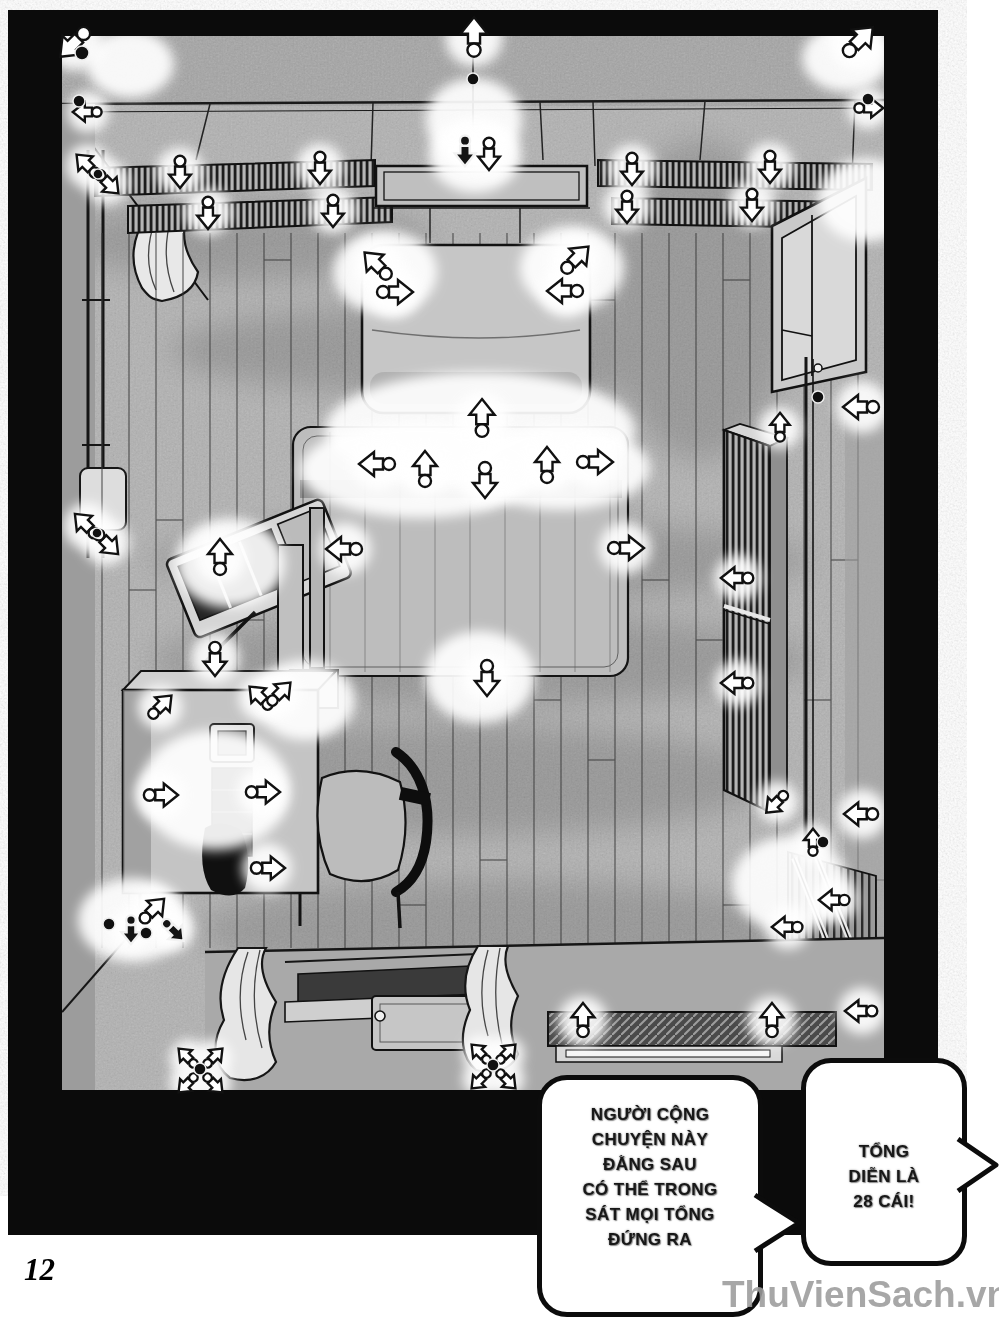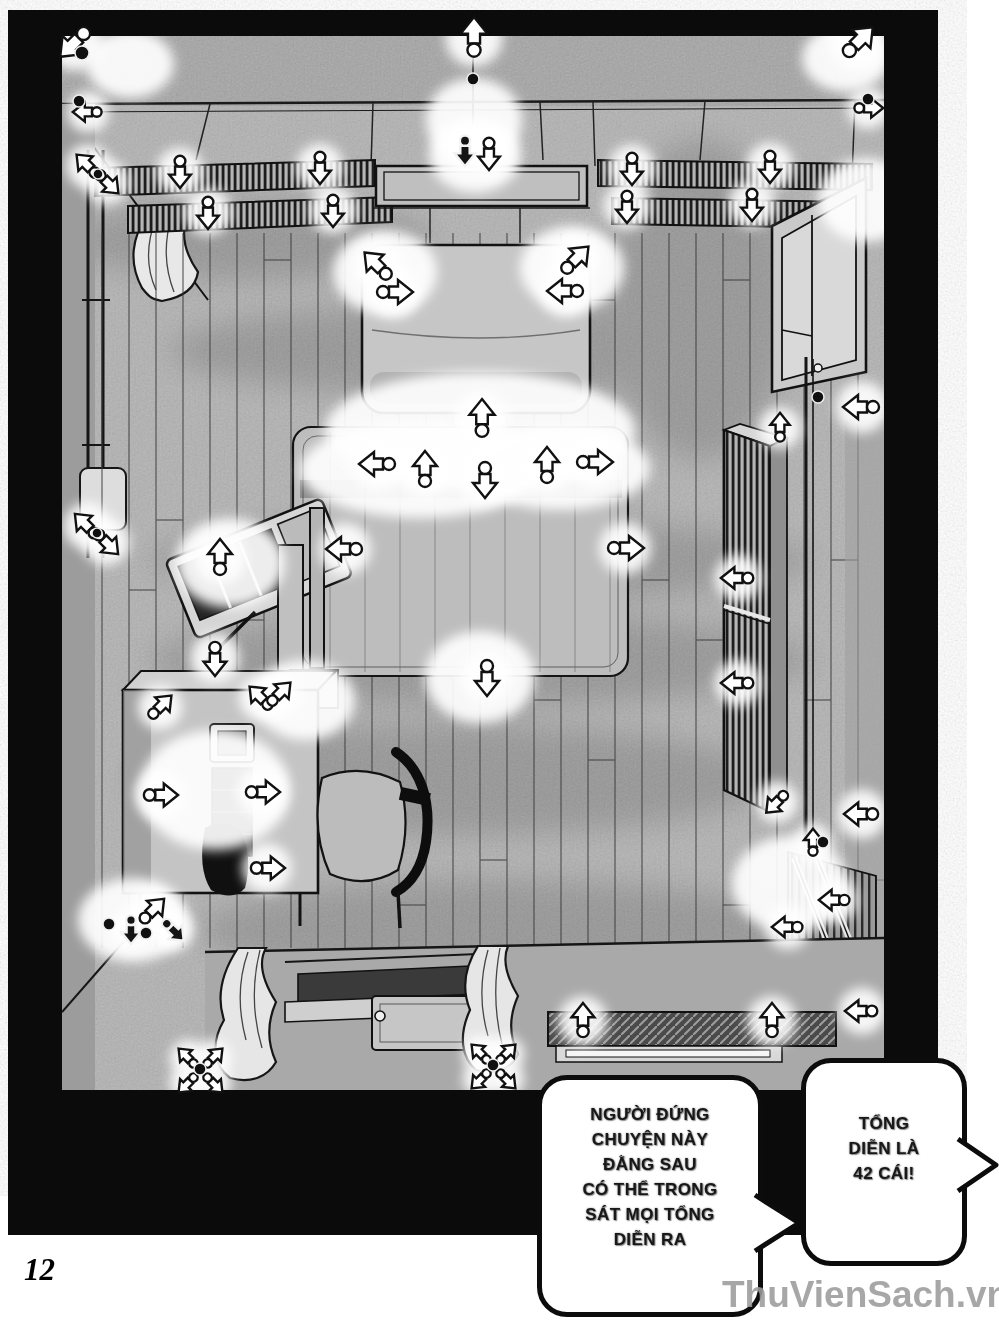--- a/index.html
+++ b/index.html
@@ -13,21 +13,21 @@
     border-radius:30px;z-index:2;box-sizing:content-box;
   }
   .bubble-left{left:537px;top:1075px;width:216px;height:232px;}
   .bubble-right{left:801px;top:1058px;width:156px;height:198px;}
   .bubble-text{
     padding-top:22px;text-align:center;
     font-weight:bold;font-size:17px;line-height:25px;letter-spacing:.4px;
     color:#181818;
     text-shadow:0 0 2px rgba(40,40,40,.55), 1px 1px 1px rgba(60,60,60,.5);
   }
-  .bubble-right .bubble-text{padding-top:48px;}
+  .bubble-right .bubble-text{padding-top:76px;}
   .bubble-text span{display:block;}
   .tail{position:absolute;z-index:3;}
   .tail-left{left:752px;top:1190px;}
   .tail-right{left:955px;top:1134px;}
   #page-number{
     position:absolute;left:24px;top:1252px;z-index:1;
     font-family:"Liberation Serif",serif;font-weight:bold;
     font-size:31px;color:#000000;font-style:italic;
   }
   #watermark{
@@ -438,37 +438,37 @@
       <circle cx="823" cy="842" r="6" fill="#101010" stroke="#ededed" stroke-width="1.5"></circle>
       <circle cx="200" cy="1069" r="6" fill="#101010" stroke="#ededed" stroke-width="1.5"></circle>
       <circle cx="493" cy="1065" r="6" fill="#101010" stroke="#ededed" stroke-width="1.5"></circle>
       <circle cx="146" cy="933" r="6" fill="#101010" stroke="#ededed" stroke-width="1.5"></circle>
       <circle cx="109" cy="924" r="6" fill="#101010" stroke="#ededed" stroke-width="1.5"></circle>
     </g>
 </svg>
 
 <div class="bubble bubble-left">
   <div class="bubble-text">
-    <span>NGƯỜI ĐỨNG</span>
+    <span>NGƯỜI CỘNG</span>
     <span>CHUYỆN NÀY</span>
     <span>ĐẰNG SAU</span>
     <span>CÓ THỂ TRONG</span>
     <span>SÁT MỌI TỔNG</span>
-    <span>DIỄN RA</span>
+    <span>ĐỨNG RA</span>
   </div>
 </div>
 <svg class="tail tail-left" width="52" height="66">
   <path d="M3,5 L47,33 L3,61" fill="#ffffff" stroke="#0c0c0c" stroke-width="5" stroke-linejoin="round"></path>
 </svg>
 
 <div class="bubble bubble-right">
   <div class="bubble-text">
     <span>TỔNG</span>
     <span>DIỄN LÀ</span>
-    <span>42 CÁI!</span>
+    <span>28 CÁI!</span>
   </div>
 </div>
 <svg class="tail tail-right" width="46" height="62">
   <path d="M3,5 L41,31 L3,57" fill="#ffffff" stroke="#0c0c0c" stroke-width="5" stroke-linejoin="round"></path>
 </svg>
 
 <div id="page-number">12</div>
 <div id="watermark">ThuVienSach.vn</div>
 
 </body></html>

